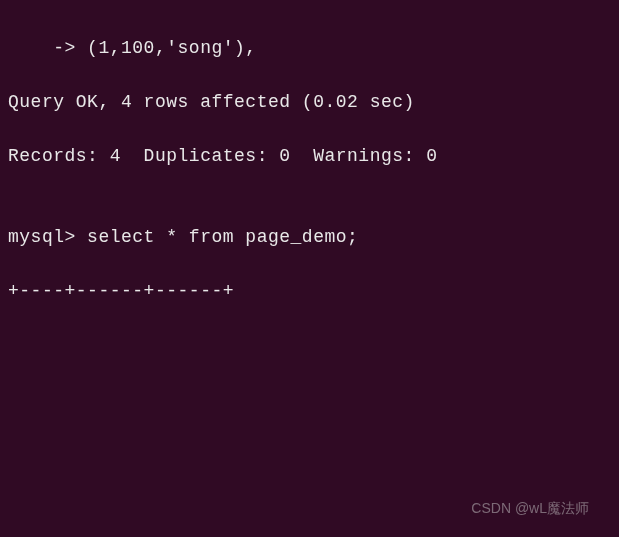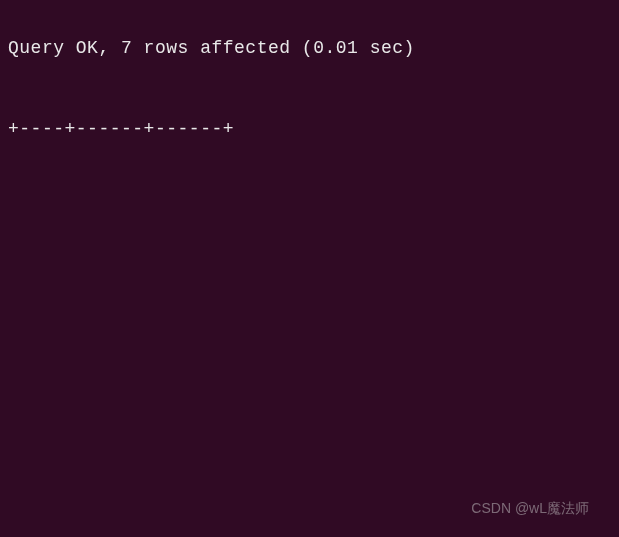--- a/index.html
+++ b/index.html
@@ -29,22 +29,25 @@
       color: rgba(200, 200, 200, 0.5);
       font-size: 14px;
       font-family: Arial, sans-serif;
       letter-spacing: 0;
     }
   </style>
 </head>
 <body>
 
 <div class="terminal">
-<div>Query OK, 7 rows affected (0.01 sec)</div>
+<div>    -&gt; (1,100,'song'),</div>
+<div>Query OK, 4 rows affected (0.02 sec)</div>
+<div>Records: 4  Duplicates: 0  Warnings: 0</div>
 <div></div>
+<div>mysql&gt; select * from page_demo;</div>
 <div>+----+------+------+</div>
 
 
 
 
 
 
 
 
 </div>

